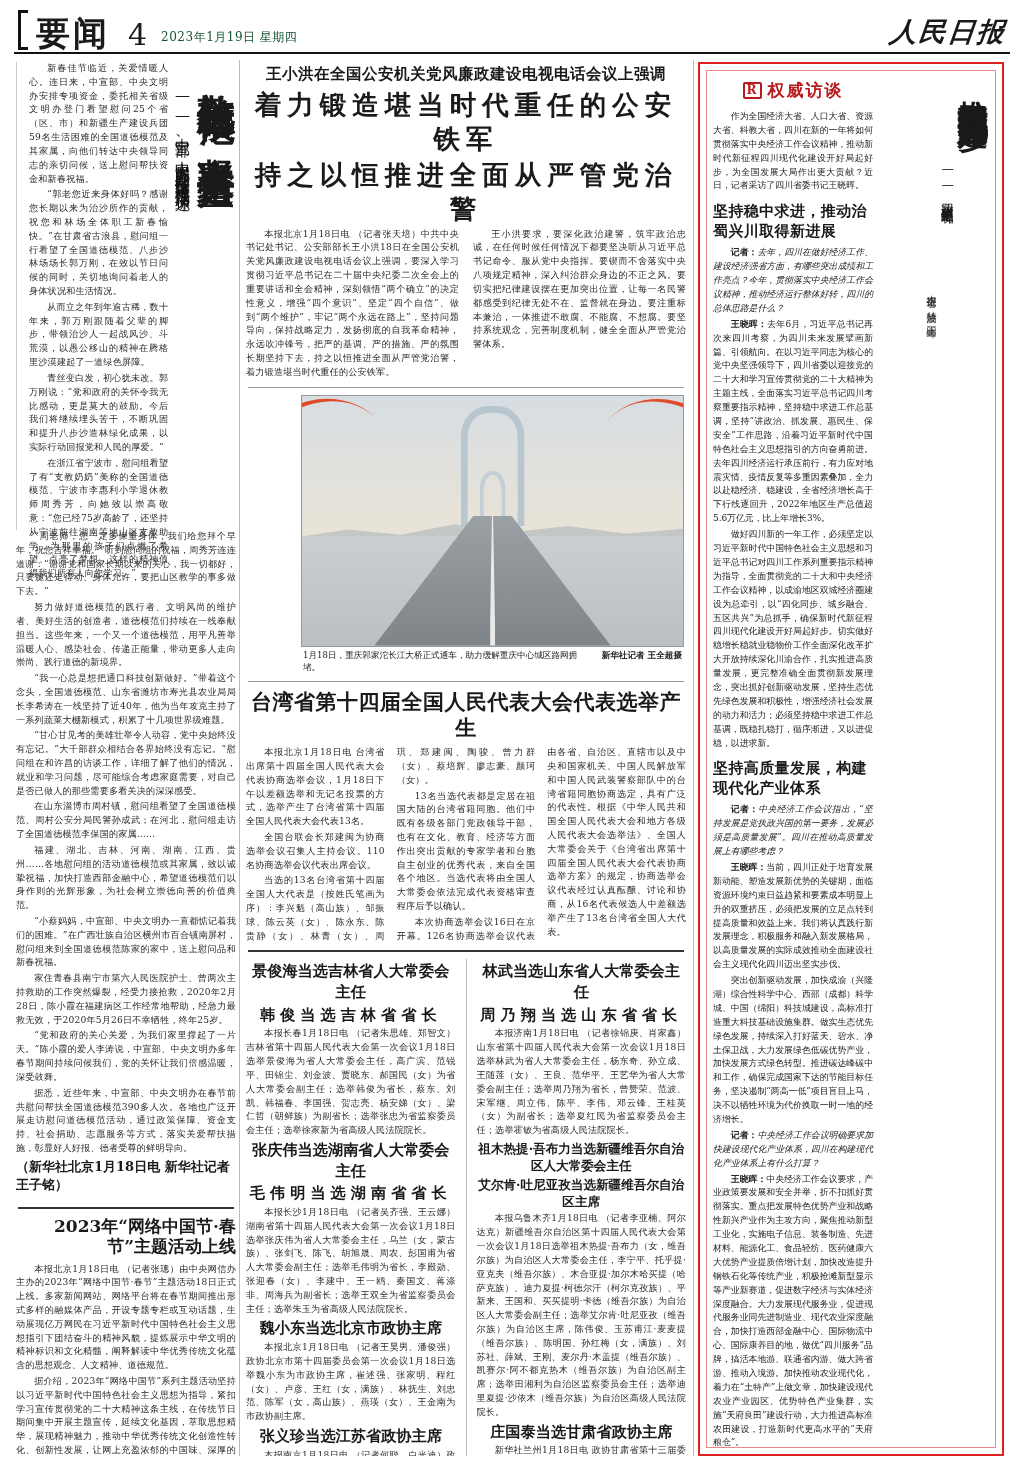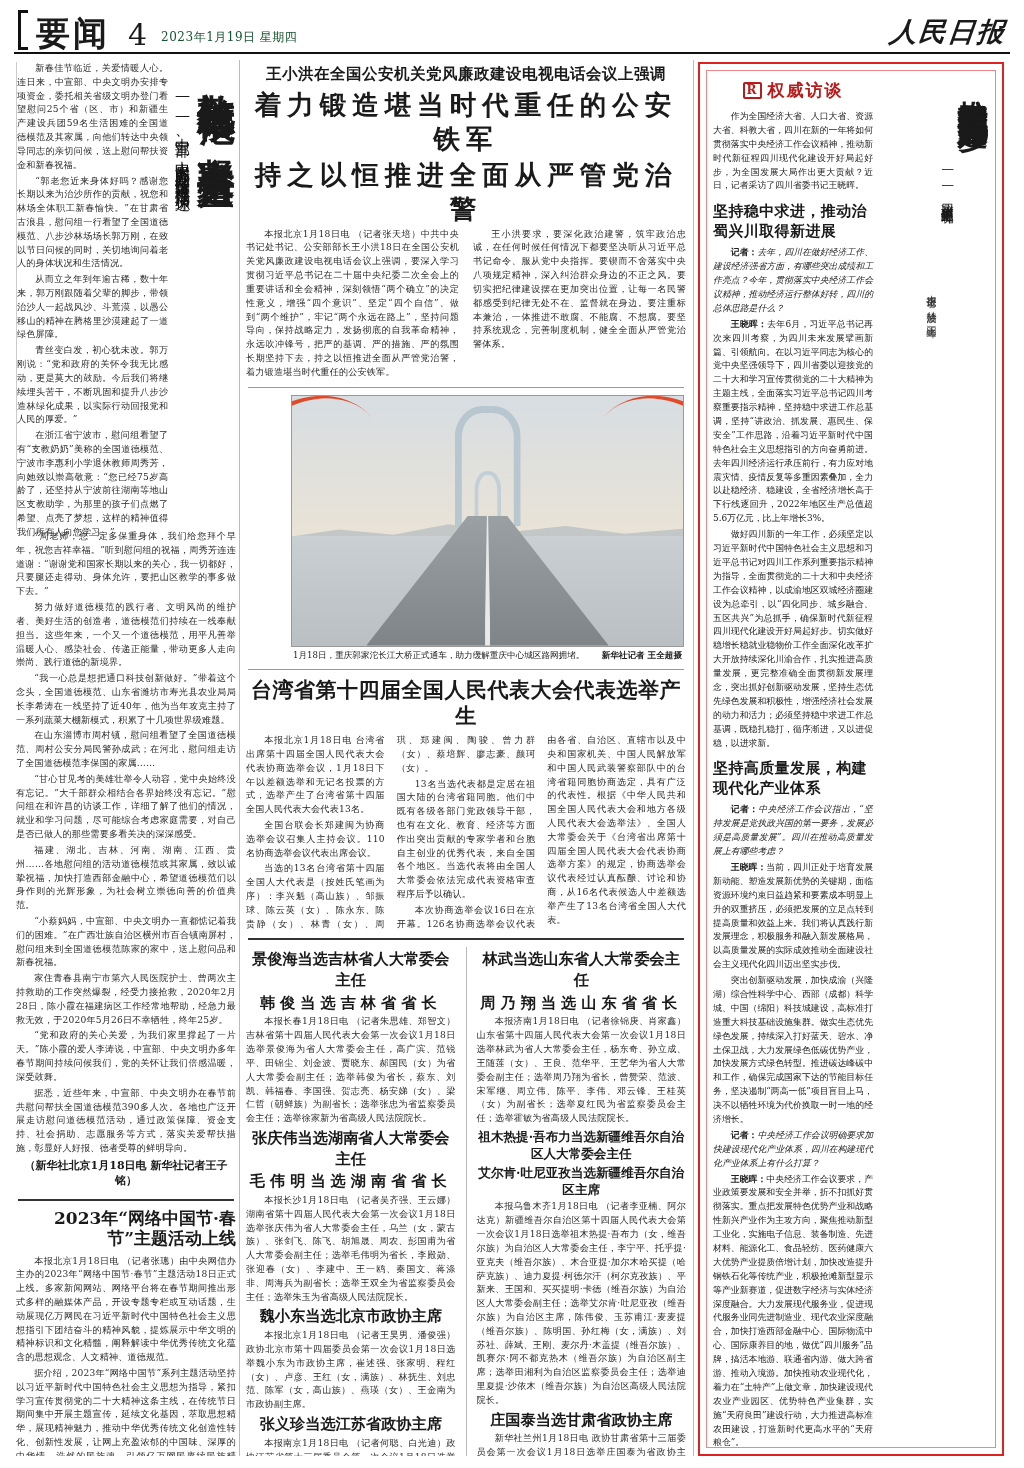--- a/index.html
+++ b/index.html
@@ -57,56 +57,56 @@
   .vrule { background:#bbb; width:1px; margin:0 auto; }
 
   
   .col { position:relative; overflow:hidden; }
   p.body {
     font-size:9.1px; line-height:1.52; text-align:justify;
     margin:0 0 2px 0; text-indent:2em; color:#2a2a2a;
     letter-spacing:0.2px;
     font-family:"DejaVu Serif", serif;
   }
-  .byline { font-weight:bold; text-align:center; font-size:11px; margin-top:1px;}
+  .byline { font-weight:bold; text-align:left; font-size:13px; margin-top:1px;}
 
   
   .left-top { display:flex; gap:4px; height:470px; padding:2px 2px 0 2px;}
   .vhead {
     writing-mode:vertical-rl; text-orientation:upright;
     font-weight:bold; font-size:38px; line-height:1.04;
     letter-spacing:3px; height:452px;
     font-family:"DejaVu Serif", serif;
   }
   .vsub {
     writing-mode:vertical-rl; text-orientation:upright;
     font-size:15px; line-height:1.35; letter-spacing:2px;
     height:430px; margin-top:24px; color:#111;
   }
-  .left-colbody { flex:1; padding-left:0; border-left:1px solid #ccc; }
+  .left-colbody { flex:1; padding-left:12px; border-left:1px solid #ccc; }
   .hrule { border:0; border-top:1px solid #999; margin:7px 2px; }
   .hrule.thick { border-top:2px solid #333; }
   h2.subhead {
     font-size:17px; font-weight:bold; text-align:right;
     margin:6px 0 6px 0; letter-spacing:0px; line-height:1.2;
   }
 
   
   .ctr { padding:0 6px; }
   h1.kicker {
     font-size:15.5px; font-weight:bold; text-align:center;
     margin:4px 0 3px 0; letter-spacing:0.5px;
   }
   h1.maintitle {
     font-size:26.5px; font-weight:bold; text-align:center;
     letter-spacing:6px; line-height:1.28; margin:0 0 2px 0;
   }
   .two-col { column-count:2; column-gap:14px; column-rule:0; }
   .three-col { column-count:3; column-gap:12px; }
-  .photo-wrap { margin:6px 2px 3px 2px;padding-left:43px; }
+  .photo-wrap { margin:6px 2px 3px 12px;padding-left:43px; }
   .photo {
     width:100%; height:252px; display:block;
     border:1px solid #999;
     background:linear-gradient(180deg,#cfd8dd 0%,#e6e0d6 48%,#cfc8bd 100%);
     position:relative; overflow:hidden;
   }
   .caption {
     display:flex; justify-content:space-between; gap:8px;
     font-size:8.6px; padding:3px 2px 0 2px; color:#222;
   }
@@ -214,22 +214,22 @@
           <p class="body">在浙江省宁波市，慰问组看望了有“支教奶奶”美称的全国道德模范、宁波市李惠利小学退休教师周秀芳，向她致以崇高敬意：“您已经75岁高龄了，还坚持从宁波前往湖南等地山区支教助学，为那里的孩子们点燃了希望、点亮了梦想，这样的精神值得我们所有人向您学习。”</p>
         </div>
         <div class="vsub">——中宣部、中央文明办慰问帮扶全国道德模范活动综述</div>
         <div class="vhead">礼敬道德模范 凝聚奋进力量</div>
       </div>
 
       <div style="padding:0 2px;">
         <p class="body">“周老师，您一定多保重身体，我们给您拜个早年，祝您吉祥幸福。”听到慰问组的祝福，周秀芳连连道谢：“谢谢党和国家长期以来的关心，我一切都好，只要腿还走得动、身体允许，要把山区教学的事多做下去。”</p>
         <p class="body">努力做好道德模范的践行者、文明风尚的维护者、美好生活的创造者，道德模范们持续在一线奉献担当。这些年来，一个又一个道德模范，用平凡善举温暖人心、感染社会、传递正能量，带动更多人走向崇尚、践行道德的新境界。</p>
         <p class="body">“我一心总是想把通口科技创新做好。”带着这个念头，全国道德模范、山东省潍坊市寿光县农业局局长李希涛在一线坚持了近40年，他为当年攻克主持了一系列蔬菜大棚新模式，积累了十几项世界级难题。</p>
+        <p class="body">“甘心甘见考的美雄壮举令人动容，党中央始终没有忘记。”大千部群众相结合各界始终没有忘记。”慰问组在和许昌的访谈工作，详细了解了他们的情况，就业和学习问题，尽可能综合考虑家庭需要，对自己是否已做人的那些需要多看关决的深深感受。</p>
         <p class="body">在山东淄博市周村镇，慰问组看望了全国道德模范、周村公安分局民警孙成武；在河北，慰问组走访了全国道德模范李保国的家属……</p>
-        <p class="body">“甘心甘见考的美雄壮举令人动容，党中央始终没有忘记。”大千部群众相结合各界始终没有忘记。”慰问组在和许昌的访谈工作，详细了解了他们的情况，就业和学习问题，尽可能综合考虑家庭需要，对自己是否已做人的那些需要多看关决的深深感受。</p>
         <p class="body">福建、湖北、吉林、河南、湖南、江西、贵州……各地慰问组的活动道德模范或其家属，致以诚挚祝福，加快打造西部金融中心，希望道德模范们以身作则的光辉形象，为社会树立崇德向善的价值典范。</p>
         <p class="body">“小蔡妈妈，中宣部、中央文明办一直都惦记着我们的困难。”在广西壮族自治区横州市百合镇南屏村，慰问组来到全国道德模范陈家的家中，送上慰问品和新春祝福。</p>
         <p class="body">家住青春县南宁市第六人民医院护士、曾两次主持救助的工作突然爆裂，经受力接抢救，2020年2月28日，陈小霞在福建病区工作经常地帮助，经急力最救无效，于2020年5月26日不幸牺牲，终年25岁。</p>
         <p class="body">“党和政府的关心关爱，为我们家里撑起了一片天。”陈小霞的爱人李涛说，中宣部、中央文明办多年春节期间持续问候我们，党的关怀让我们倍感温暖，深受鼓舞。</p>
         <p class="body">据悉，近些年来，中宣部、中央文明办在春节前共慰问帮扶全国道德模范390多人次。各地也广泛开展走访慰问道德模范活动，通过政策保障、资金支持、社会捐助、志愿服务等方式，落实关爱帮扶措施，彰显好人好报、德者受尊的鲜明导向。</p>
         <p class="byline">（新华社北京1月18日电 新华社记者王子铭）</p>
 
         <hr class="hrule thick">
 
         <h2 class="subhead">2023年“网络中国节·春节”主题活动上线</h2>

